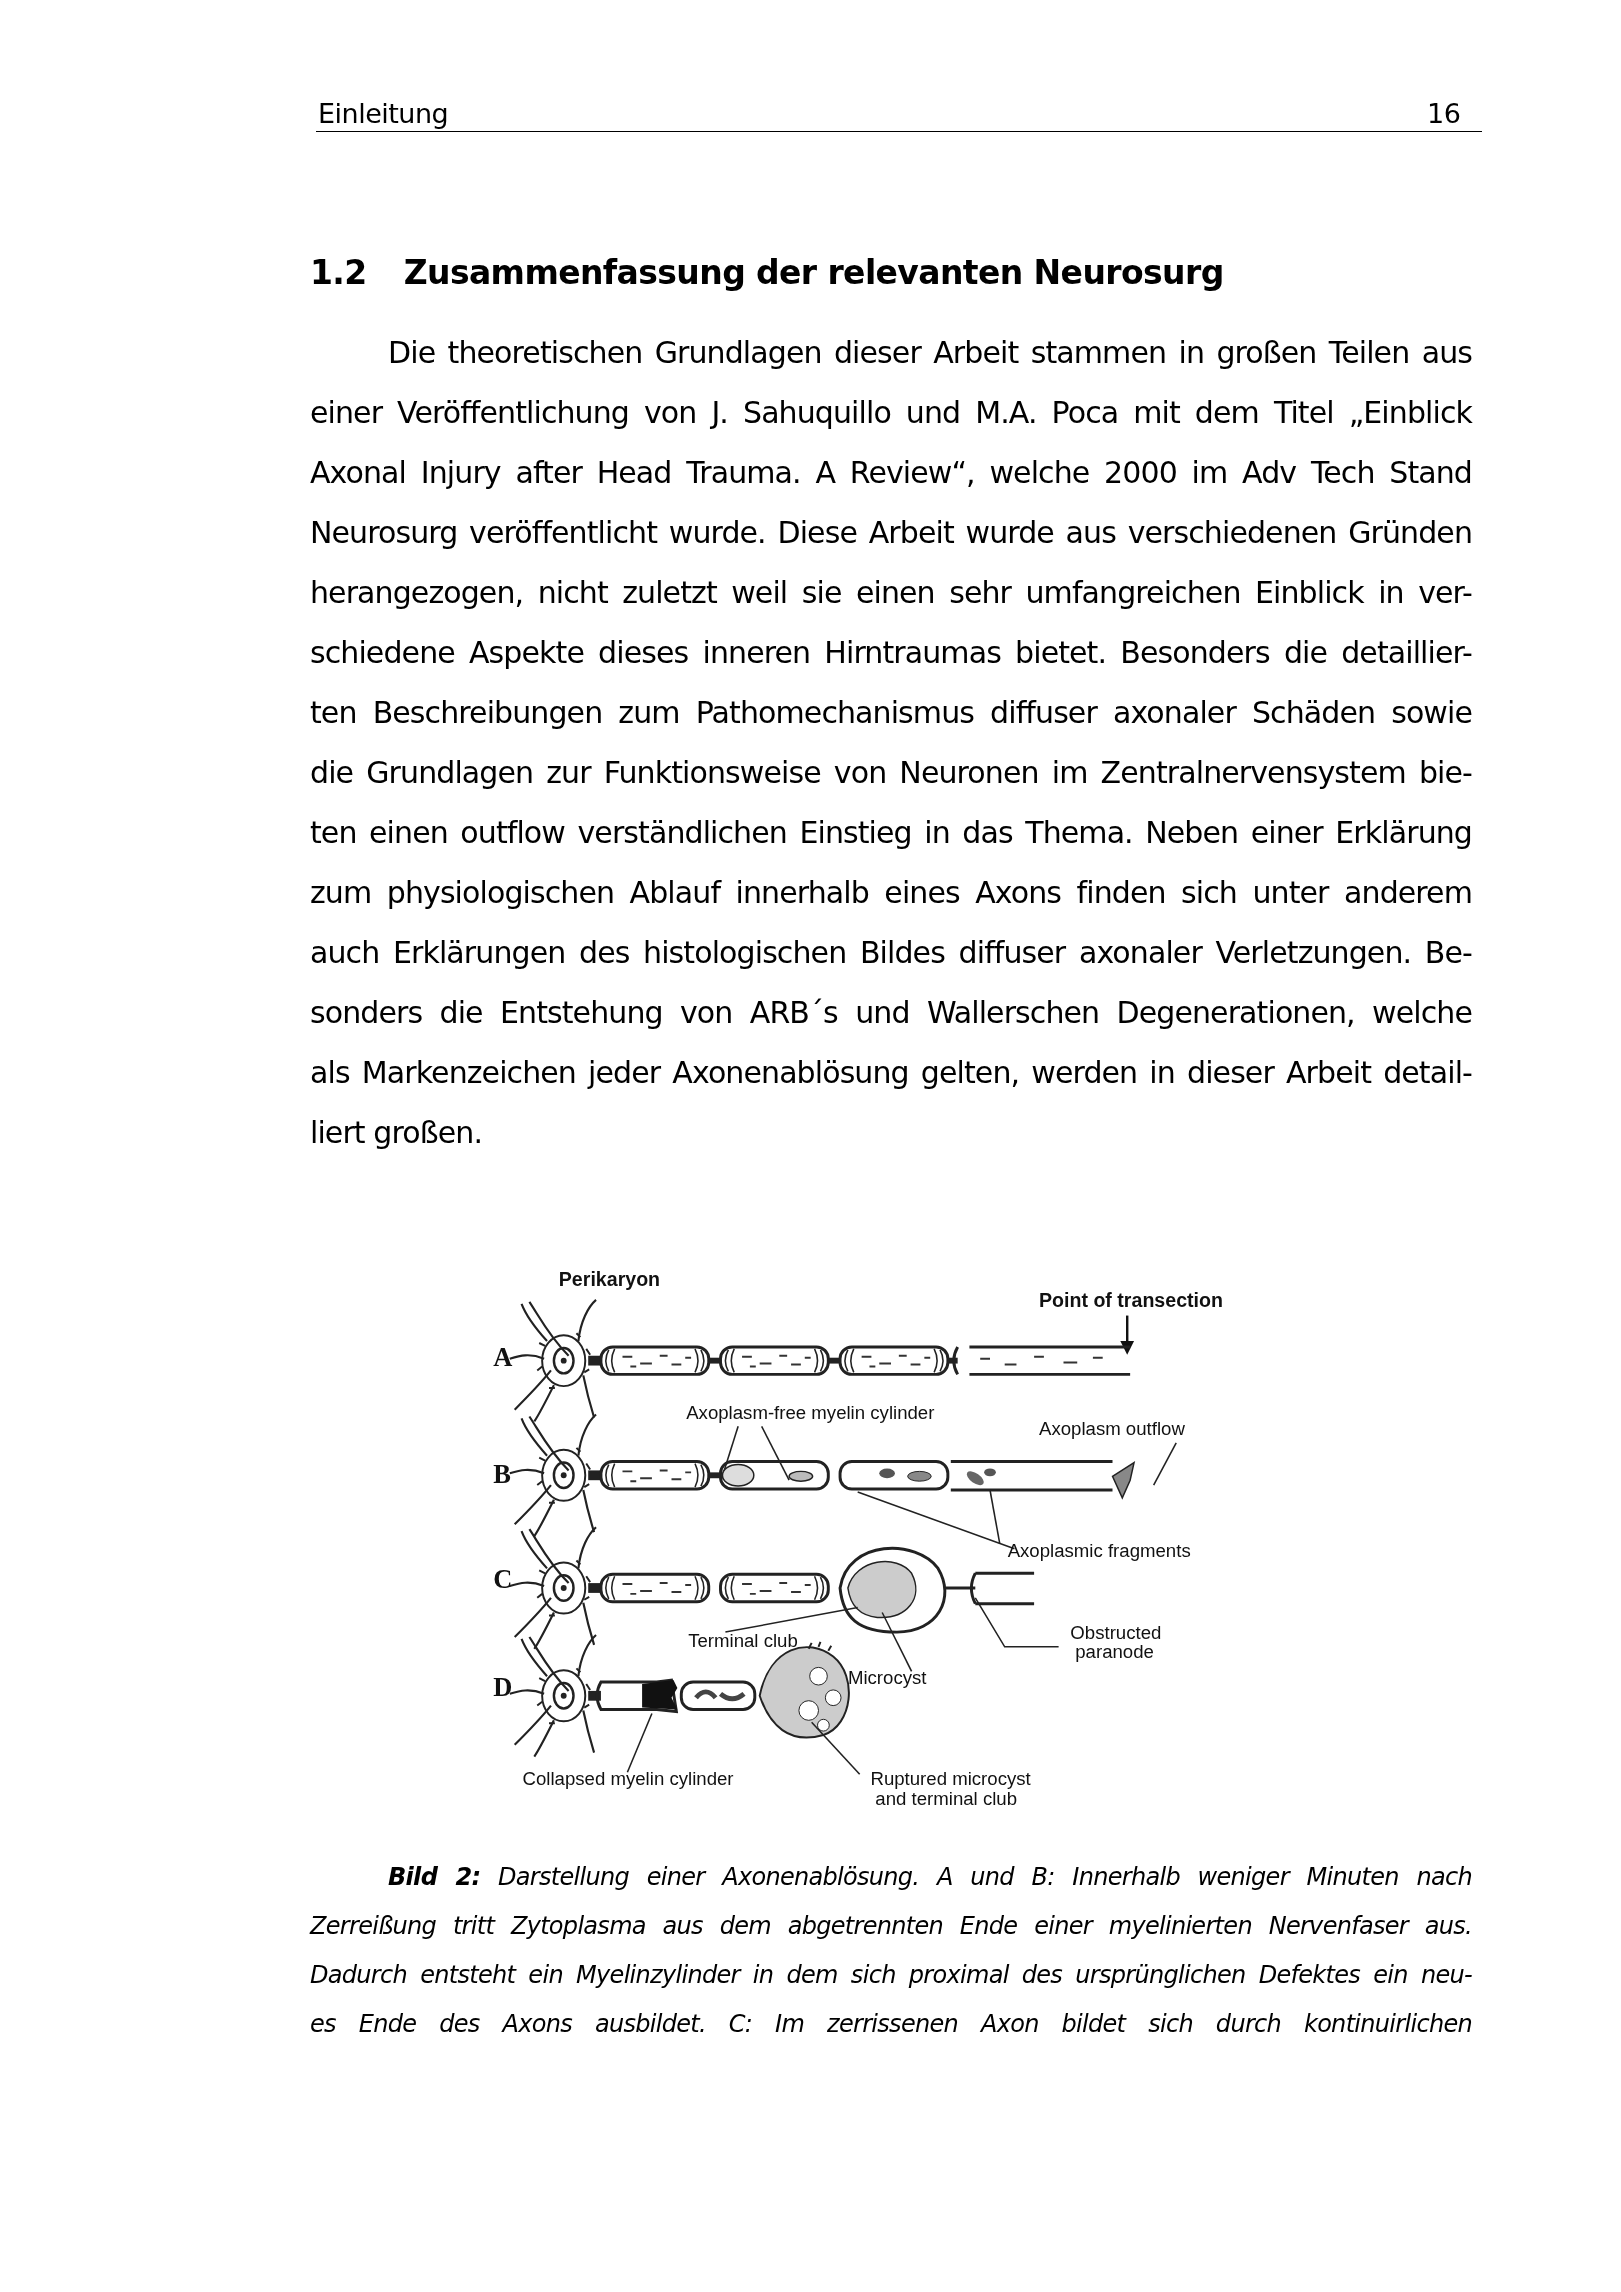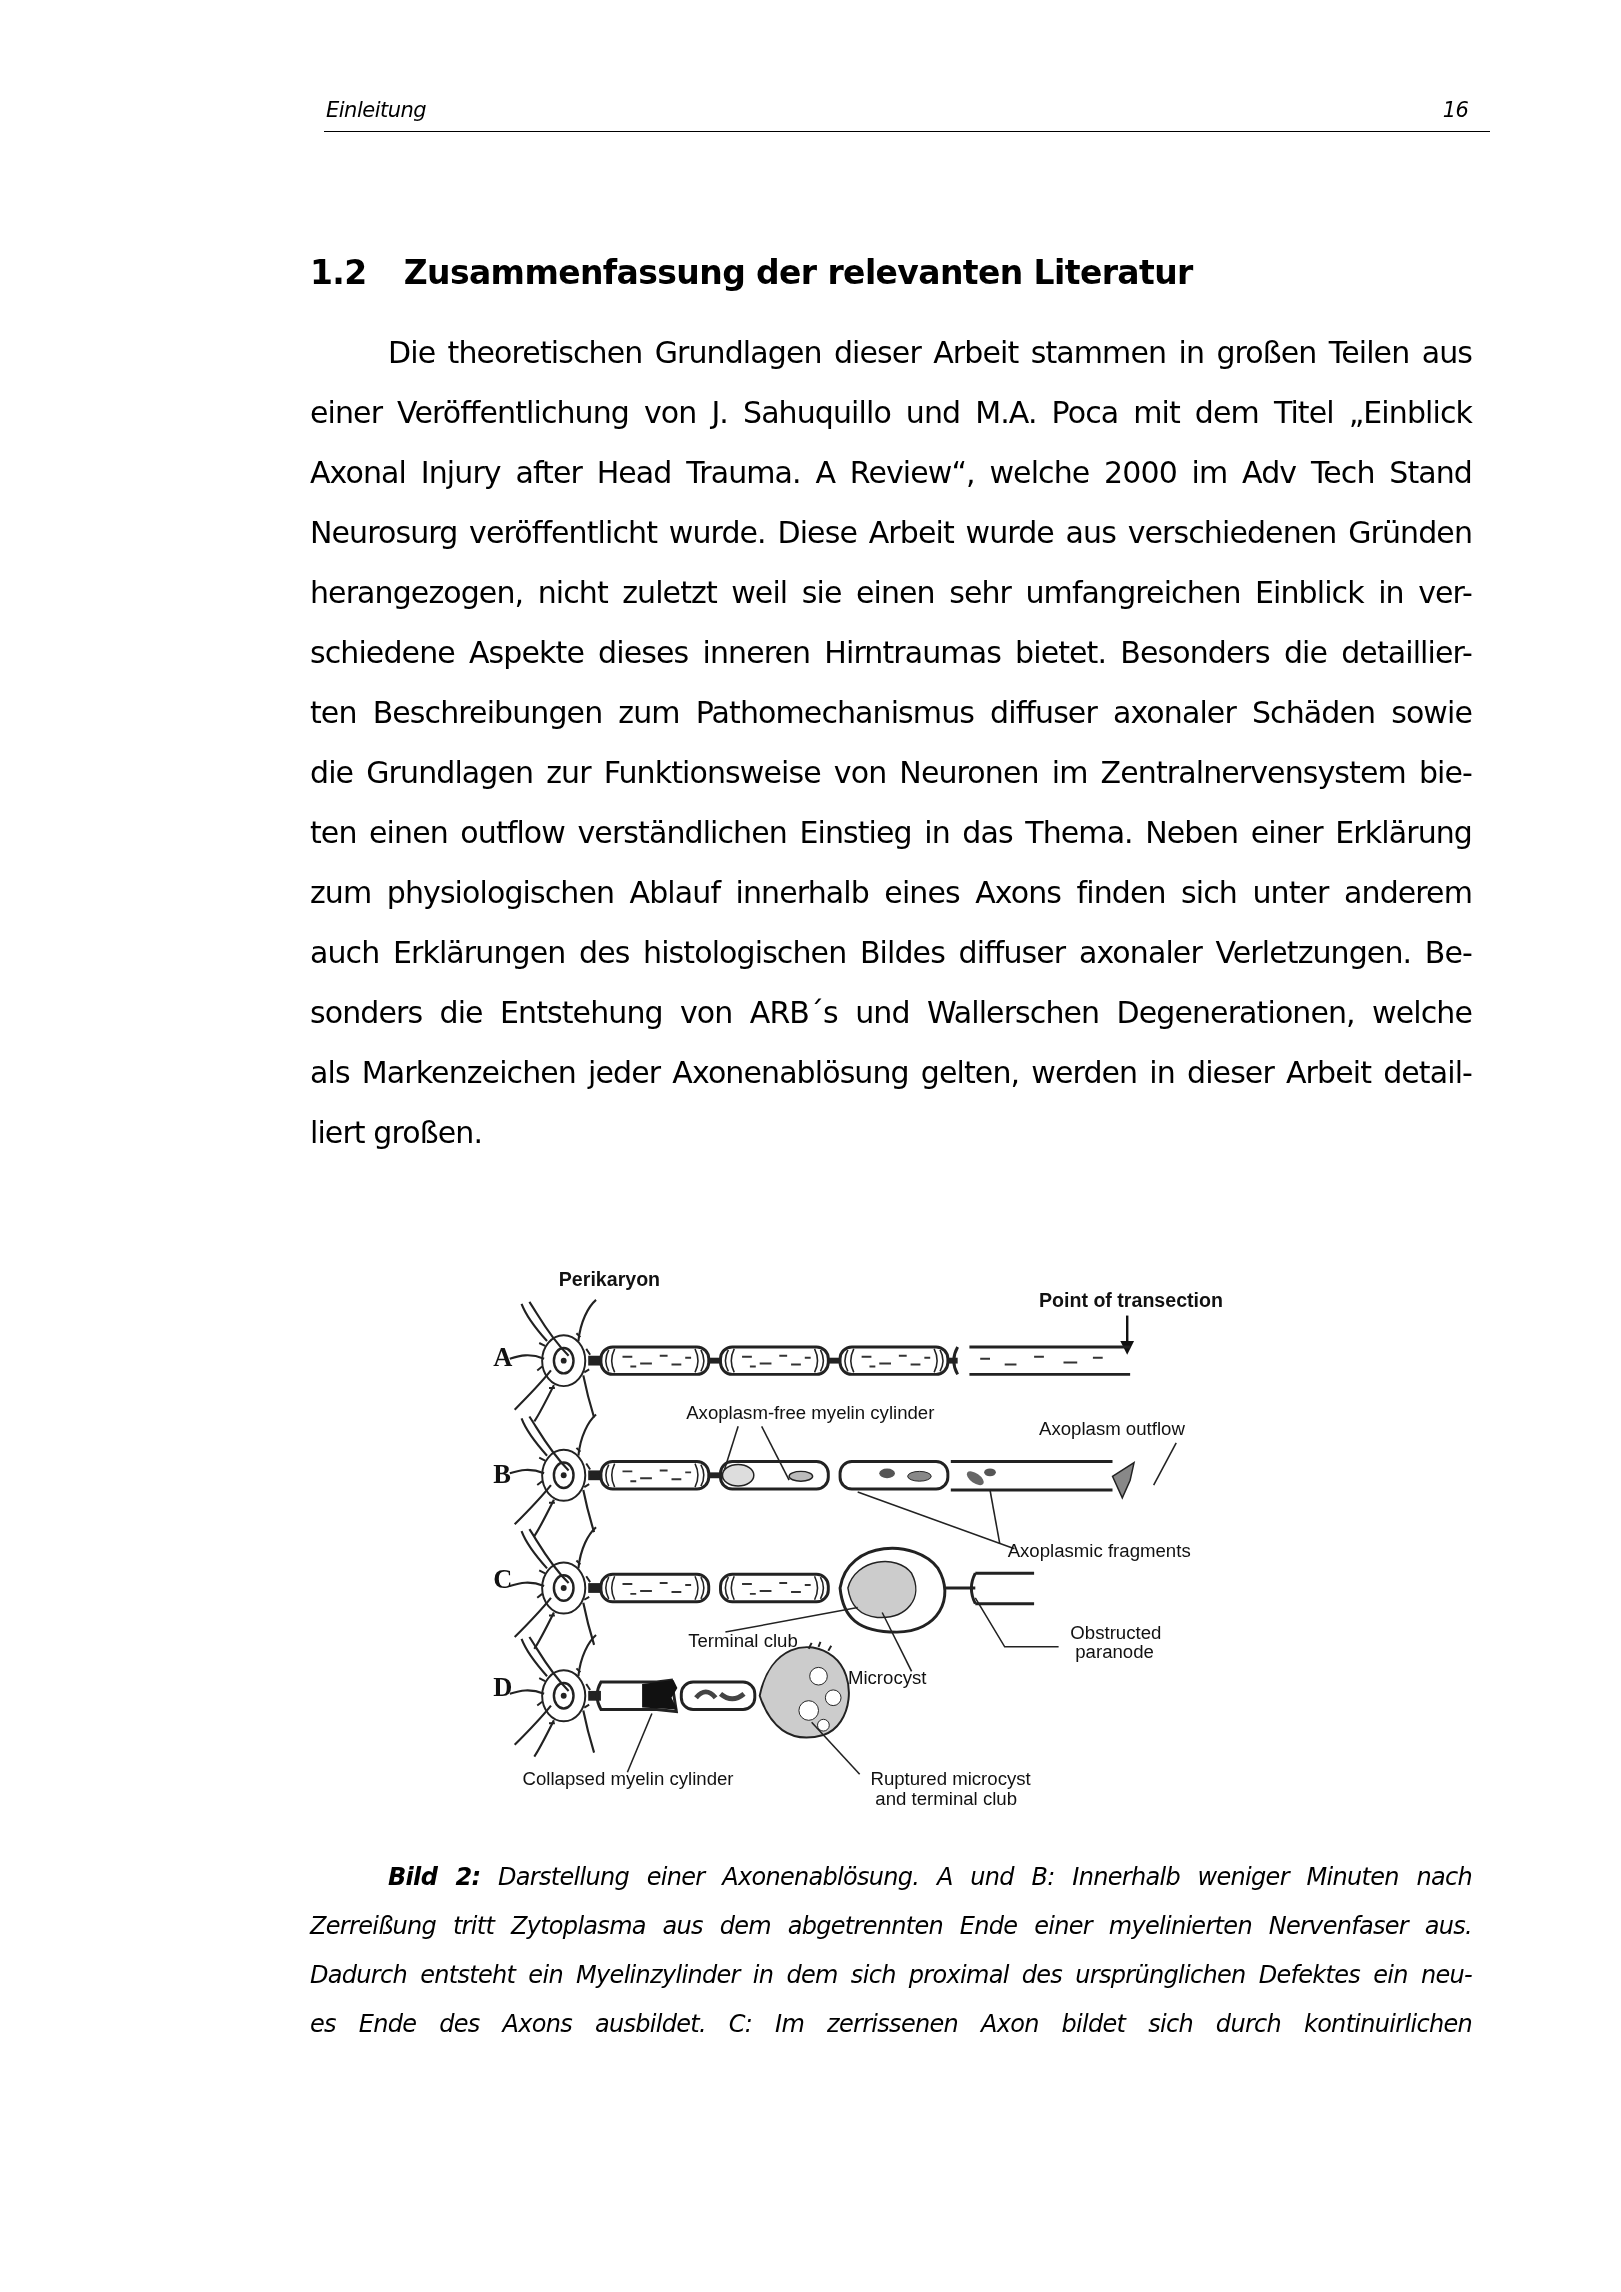--- a/index.html
+++ b/index.html
@@ -10,27 +10,26 @@
     body {
       width: 1621px;
       height: 2293px;
       position: relative;
       overflow: hidden;
       font-family: "DejaVu Sans", sans-serif;
       color: #000;
     }
     .running-header {
       position: absolute;
-      left: 324px;
+      left: 316px;
       top: 98px;
       width: 1166px;
       height: 33px;
       border-bottom: 1.5px solid #000;
-      font-style: italic;
-      font-size: 21px;
+      font-size: 27px;
       letter-spacing: -0.5px;
     }
     .running-header .chapter { position: absolute; left: 2px; top: 0px; }
     .running-header .pagenum { position: absolute; right: 21.6px; top: 0px; }
 
     .section-heading {
       position: absolute;
       left: 310px;
       top: 253px;
       font-size: 33px;
@@ -100,21 +99,21 @@
   </style>
 </head>
 <body>
 
 <div class="running-header">
   <span class="chapter">Einleitung</span>
   <span class="pagenum">16</span>
 </div>
 
 <div class="section-heading">
-  <span class="num">1.2</span><span>Zusammenfassung der relevanten Literatur</span>
+  <span class="num">1.2</span><span>Zusammenfassung der relevanten Neurosurg</span>
 </div>
 
 <div class="body-text">
   <div class="body-line first">Die theoretischen Grundlagen dieser Arbeit stammen in großen Teilen aus</div>
   <div class="body-line">einer Veröffentlichung von J. Sahuquillo und M.A. Poca mit dem Titel „Einblick</div>
   <div class="body-line">Axonal Injury after Head Trauma. A Review“, welche 2000 im Adv Tech Stand</div>
   <div class="body-line">Neurosurg veröffentlicht wurde. Diese Arbeit wurde aus verschiedenen Gründen</div>
   <div class="body-line">herangezogen, nicht zuletzt weil sie einen sehr umfangreichen Einblick in ver-</div>
   <div class="body-line">schiedene Aspekte dieses inneren Hirntraumas bietet. Besonders die detaillier-</div>
   <div class="body-line">ten Beschreibungen zum Pathomechanismus diffuser axonaler Schäden sowie</div>

